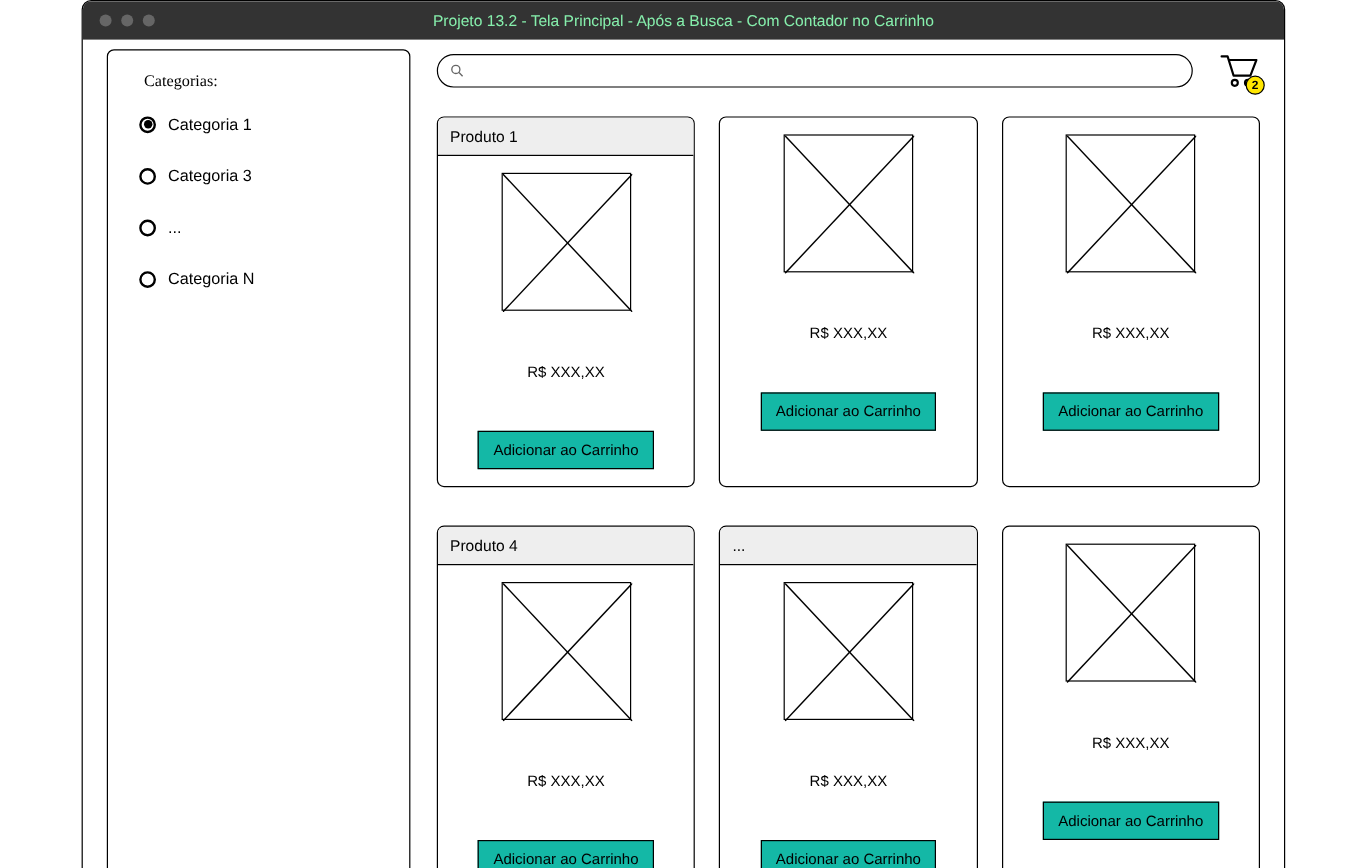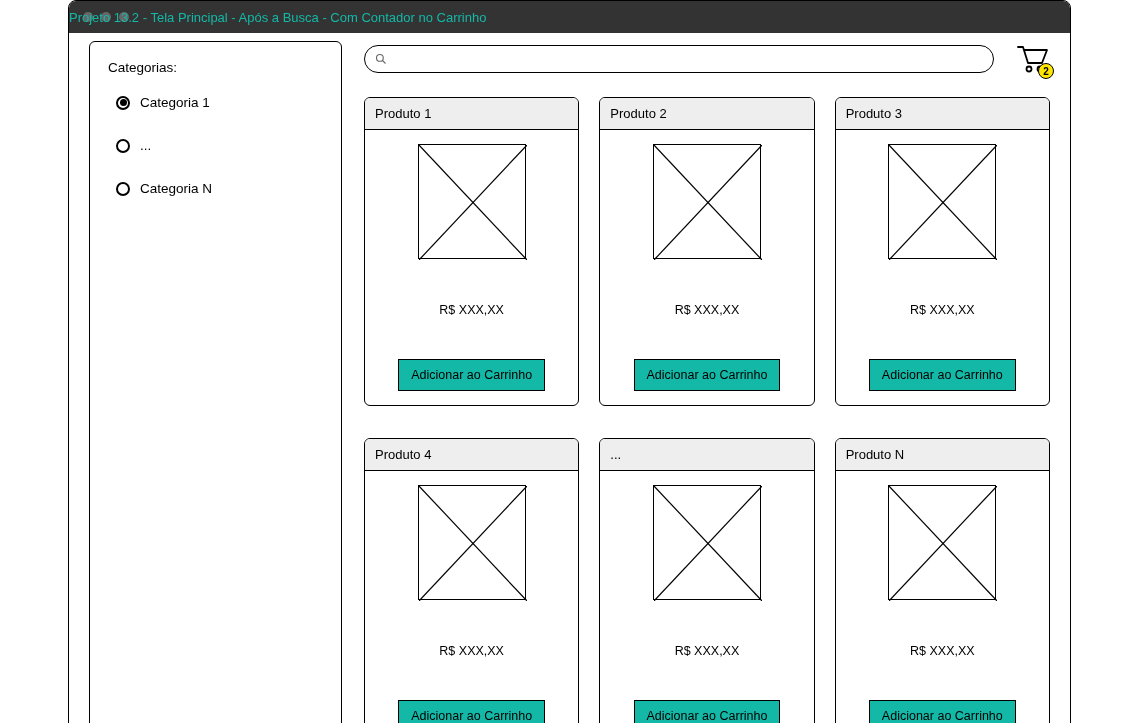--- a/index.html
+++ b/index.html
@@ -38,41 +38,43 @@
     .traffic-light {
       width: 10px;
       height: 10px;
       border-radius: 50%;
       background: #666;
     }
     .window-title {
       position: absolute;
       left: 0;
       right: 0;
-      color: #14b8a6;
+      text-align: center;
+      color: #86efac;
       font-size: 13px;
       pointer-events: none;
     }
     .window-body {
       display: flex;
       padding: 8px 20px 14px 20px;
       gap: 22px;
     }
     .sidebar {
       width: 253px;
       border: 1.5px solid #000;
       border-radius: 6px;
       padding: 18px 10px;
       min-height: 558px;
       flex-shrink: 0;
     }
     .sidebar-title {
       font-size: 13.5px;
-      margin-left: 8px;
+      margin-left: 20px;
       margin-bottom: 20px;
+      font-family: Liberation Serif, serif;
     }
     .radio-item {
       display: flex;
       align-items: center;
       gap: 10px;
       margin-bottom: 28px;
       cursor: pointer;
       padding-left: 16px;
     }
     .radio-circle {
@@ -224,20 +226,24 @@
 
     <div class="sidebar">
       <div class="sidebar-title">Categorias:</div>
 
       <div class="radio-item">
         <span class="radio-circle selected"></span>
         <span class="radio-label">Categoria 1</span>
       </div>
       <div class="radio-item">
         <span class="radio-circle"></span>
+        <span class="radio-label">Categoria 3</span>
+      </div>
+      <div class="radio-item">
+        <span class="radio-circle"></span>
         <span class="radio-label">...</span>
       </div>
       <div class="radio-item">
         <span class="radio-circle"></span>
         <span class="radio-label">Categoria N</span>
       </div>
     </div>
 
     <div class="main">
 
@@ -267,34 +273,32 @@
               <svg width="108" height="115">
                   <line x1="0" y1="0" x2="108" y2="115" stroke="#000" stroke-width="1.2"></line>
                   <line x1="108" y1="0" x2="0" y2="115" stroke="#000" stroke-width="1.2"></line>
                 </svg>
             </div>
             <div class="price">R$ XXX,XX</div>
             <button class="add-btn">Adicionar ao Carrinho</button>
           </div>
         </div>
         <div class="product-card">
-          <div class="product-header">Produto 2</div>
-          <div class="product-body">
-            <div class="img-placeholder">
-              <svg width="108" height="115">
-                  <line x1="0" y1="0" x2="108" y2="115" stroke="#000" stroke-width="1.2"></line>
-                  <line x1="108" y1="0" x2="0" y2="115" stroke="#000" stroke-width="1.2"></line>
-                </svg>
-            </div>
-            <div class="price">R$ XXX,XX</div>
-            <button class="add-btn">Adicionar ao Carrinho</button>
-          </div>
-        </div>
-        <div class="product-card">
-          <div class="product-header">Produto 3</div>
+          <div class="product-body">
+            <div class="img-placeholder">
+              <svg width="108" height="115">
+                  <line x1="0" y1="0" x2="108" y2="115" stroke="#000" stroke-width="1.2"></line>
+                  <line x1="108" y1="0" x2="0" y2="115" stroke="#000" stroke-width="1.2"></line>
+                </svg>
+            </div>
+            <div class="price">R$ XXX,XX</div>
+            <button class="add-btn">Adicionar ao Carrinho</button>
+          </div>
+        </div>
+        <div class="product-card">
           <div class="product-body">
             <div class="img-placeholder">
               <svg width="108" height="115">
                   <line x1="0" y1="0" x2="108" y2="115" stroke="#000" stroke-width="1.2"></line>
                   <line x1="108" y1="0" x2="0" y2="115" stroke="#000" stroke-width="1.2"></line>
                 </svg>
             </div>
             <div class="price">R$ XXX,XX</div>
             <button class="add-btn">Adicionar ao Carrinho</button>
           </div>
@@ -322,21 +326,20 @@
               <svg width="108" height="115">
                   <line x1="0" y1="0" x2="108" y2="115" stroke="#000" stroke-width="1.2"></line>
                   <line x1="108" y1="0" x2="0" y2="115" stroke="#000" stroke-width="1.2"></line>
                 </svg>
             </div>
             <div class="price">R$ XXX,XX</div>
             <button class="add-btn">Adicionar ao Carrinho</button>
           </div>
         </div>
         <div class="product-card">
-          <div class="product-header">Produto N</div>
           <div class="product-body">
             <div class="img-placeholder">
               <svg width="108" height="115">
                   <line x1="0" y1="0" x2="108" y2="115" stroke="#000" stroke-width="1.2"></line>
                   <line x1="108" y1="0" x2="0" y2="115" stroke="#000" stroke-width="1.2"></line>
                 </svg>
             </div>
             <div class="price">R$ XXX,XX</div>
             <button class="add-btn">Adicionar ao Carrinho</button>
           </div>

